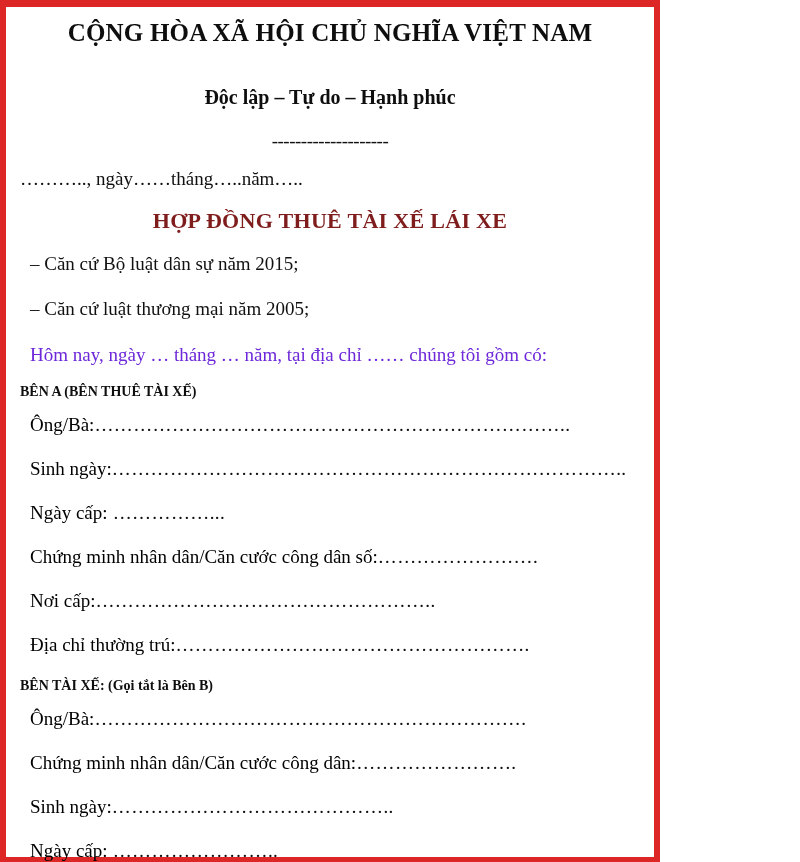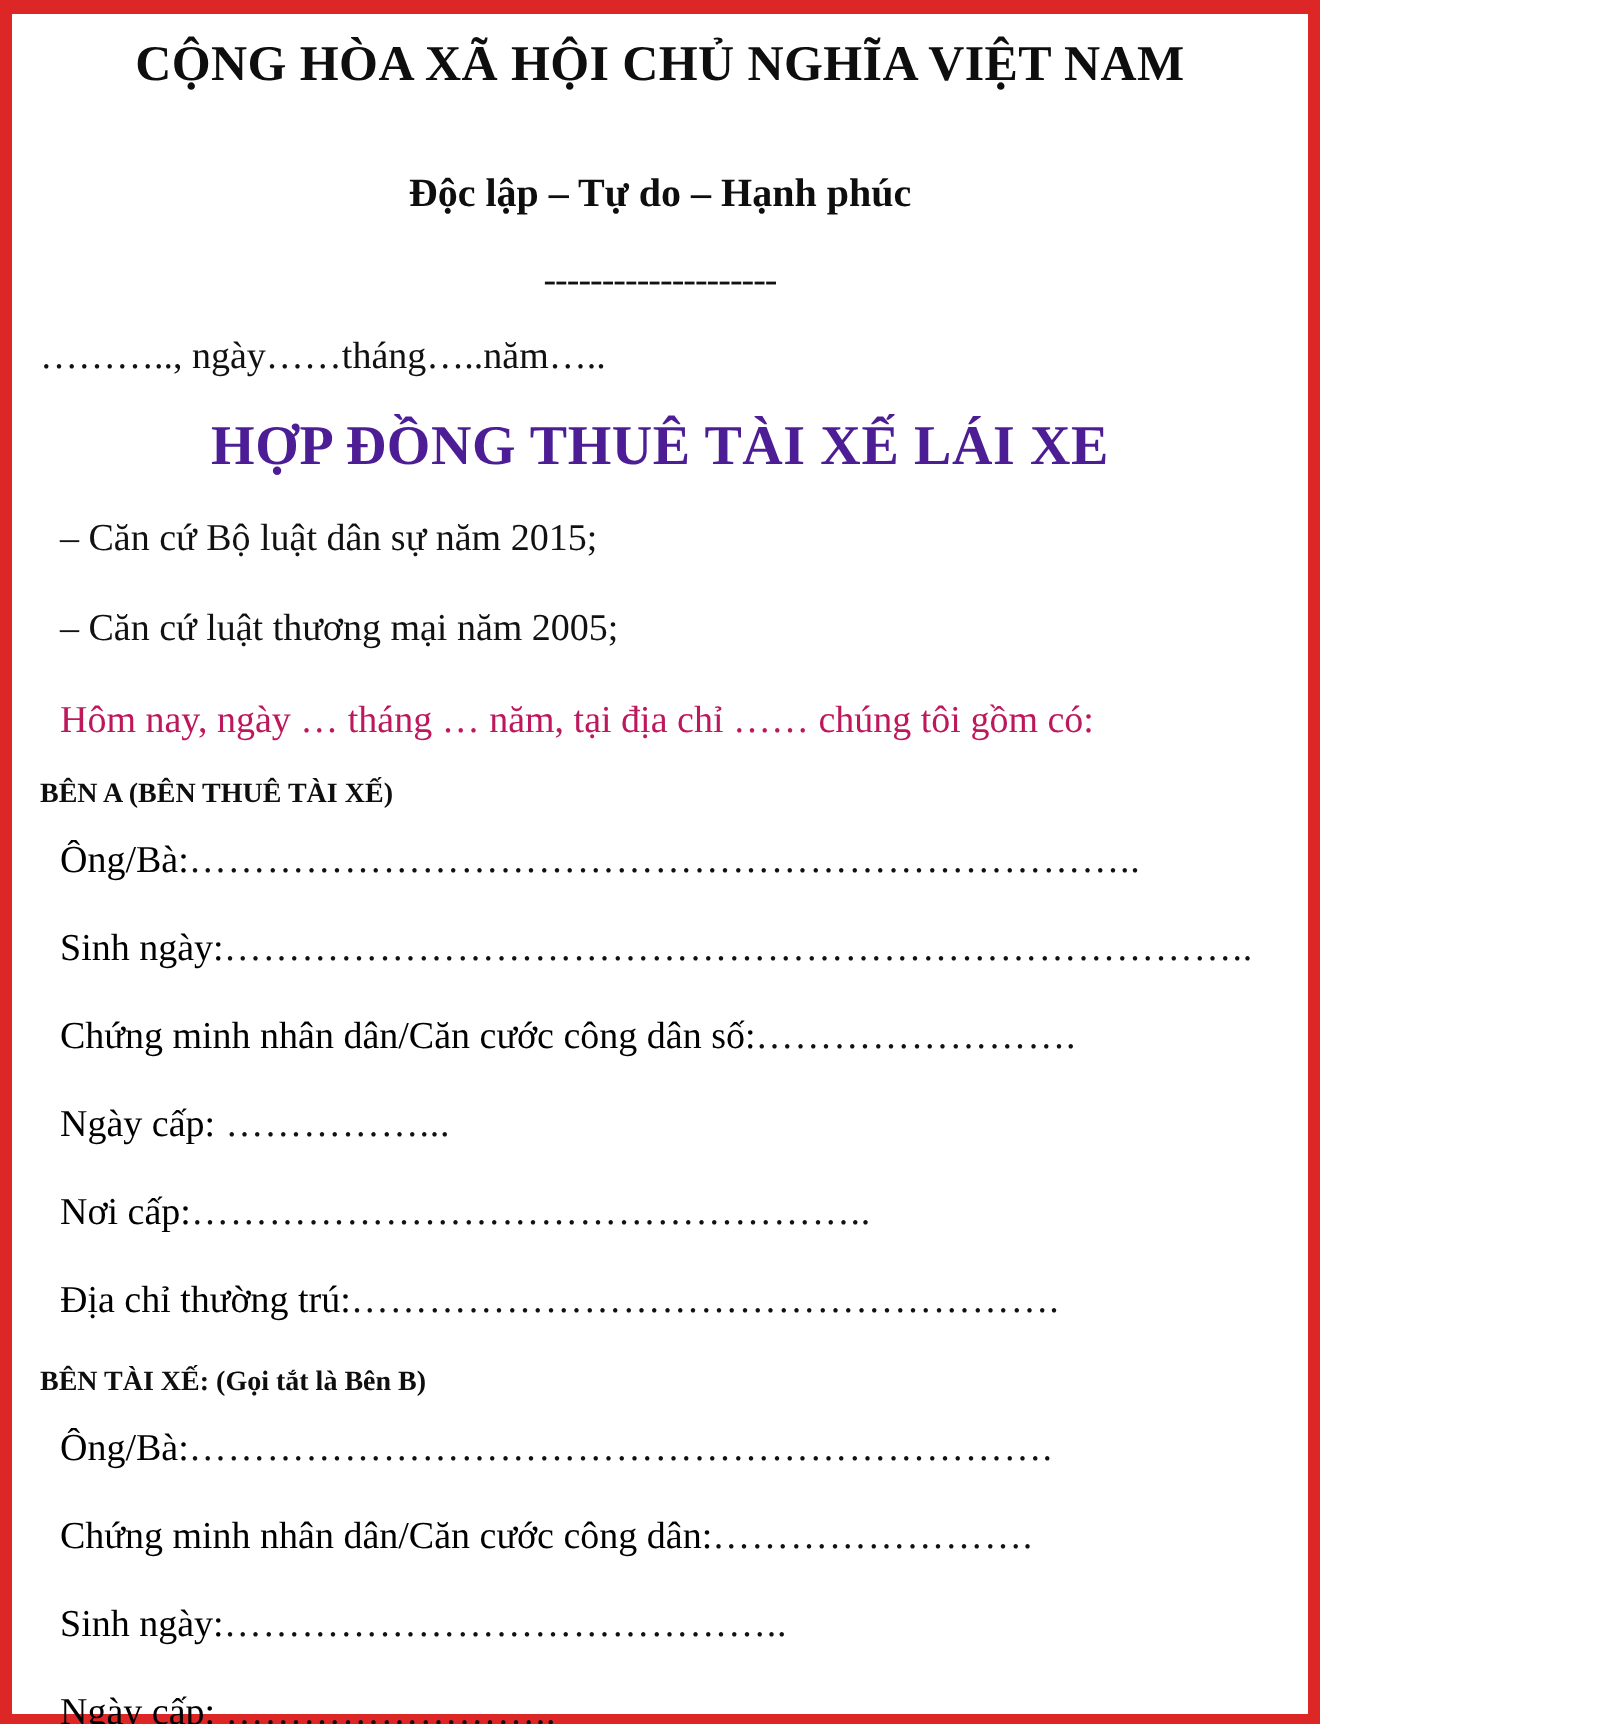--- a/index.html
+++ b/index.html
@@ -68,45 +68,45 @@
     font-size: 19px;
     margin-top: 16px;
     padding-right: 12px;
     color: #111;
     white-space: nowrap;
   }
 
   .doc-title {
     text-align: center;
     font-weight: bold;
-    font-size: 28px;
+    font-size: 22px;
     margin-top: 18px;
     letter-spacing: 0.3px;
-    color: #4c1d95;
+    color: #7f1d1d;
   }
 
   
   .body-block {
     margin-top: 20px;
     padding-left: 10px;
   }
 
   .legal-basis {
     font-size: 19px;
     line-height: 1.0;
     margin-bottom: 26px;
     color: #111;
     white-space: nowrap;
   }
 
   .today-line {
     font-size: 19px;
     margin-top: 24px;
     margin-bottom: 18px;
-    color: #be185d;
+    color: #6d28d9;
     white-space: nowrap;
   }
 
   .party-heading {
     font-size: 14px;
     font-weight: bold;
     margin-top: 6px;
     margin-bottom: 14px;
     margin-left: -10px;
     color: #0e0e0e;
@@ -159,25 +159,25 @@
 
       <div class="field-row">
         <span class="field-label">Ông/Bà:</span><span class="field-dots">………………………………………………………………..</span>
       </div>
 
       <div class="field-row">
         <span class="field-label">Sinh ngày:</span><span class="field-dots">……………………………………………………………………..</span>
       </div>
 
       <div class="field-row">
+        <span class="field-label">Ngày cấp:</span><span class="field-dots"> ……………...</span>
+      </div>
+
+      <div class="field-row">
         <span class="field-label">Chứng minh nhân dân/Căn cước công dân số:</span><span class="field-dots">…………………….</span>
-      </div>
-
-      <div class="field-row">
-        <span class="field-label">Ngày cấp:</span><span class="field-dots"> ……………...</span>
       </div>
 
       <div class="field-row">
         <span class="field-label">Nơi cấp:</span><span class="field-dots">……………………………………………..</span>
       </div>
 
       <div class="field-row">
         <span class="field-label">Địa chỉ thường trú:</span><span class="field-dots">……………………………………………….</span>
       </div>
 

